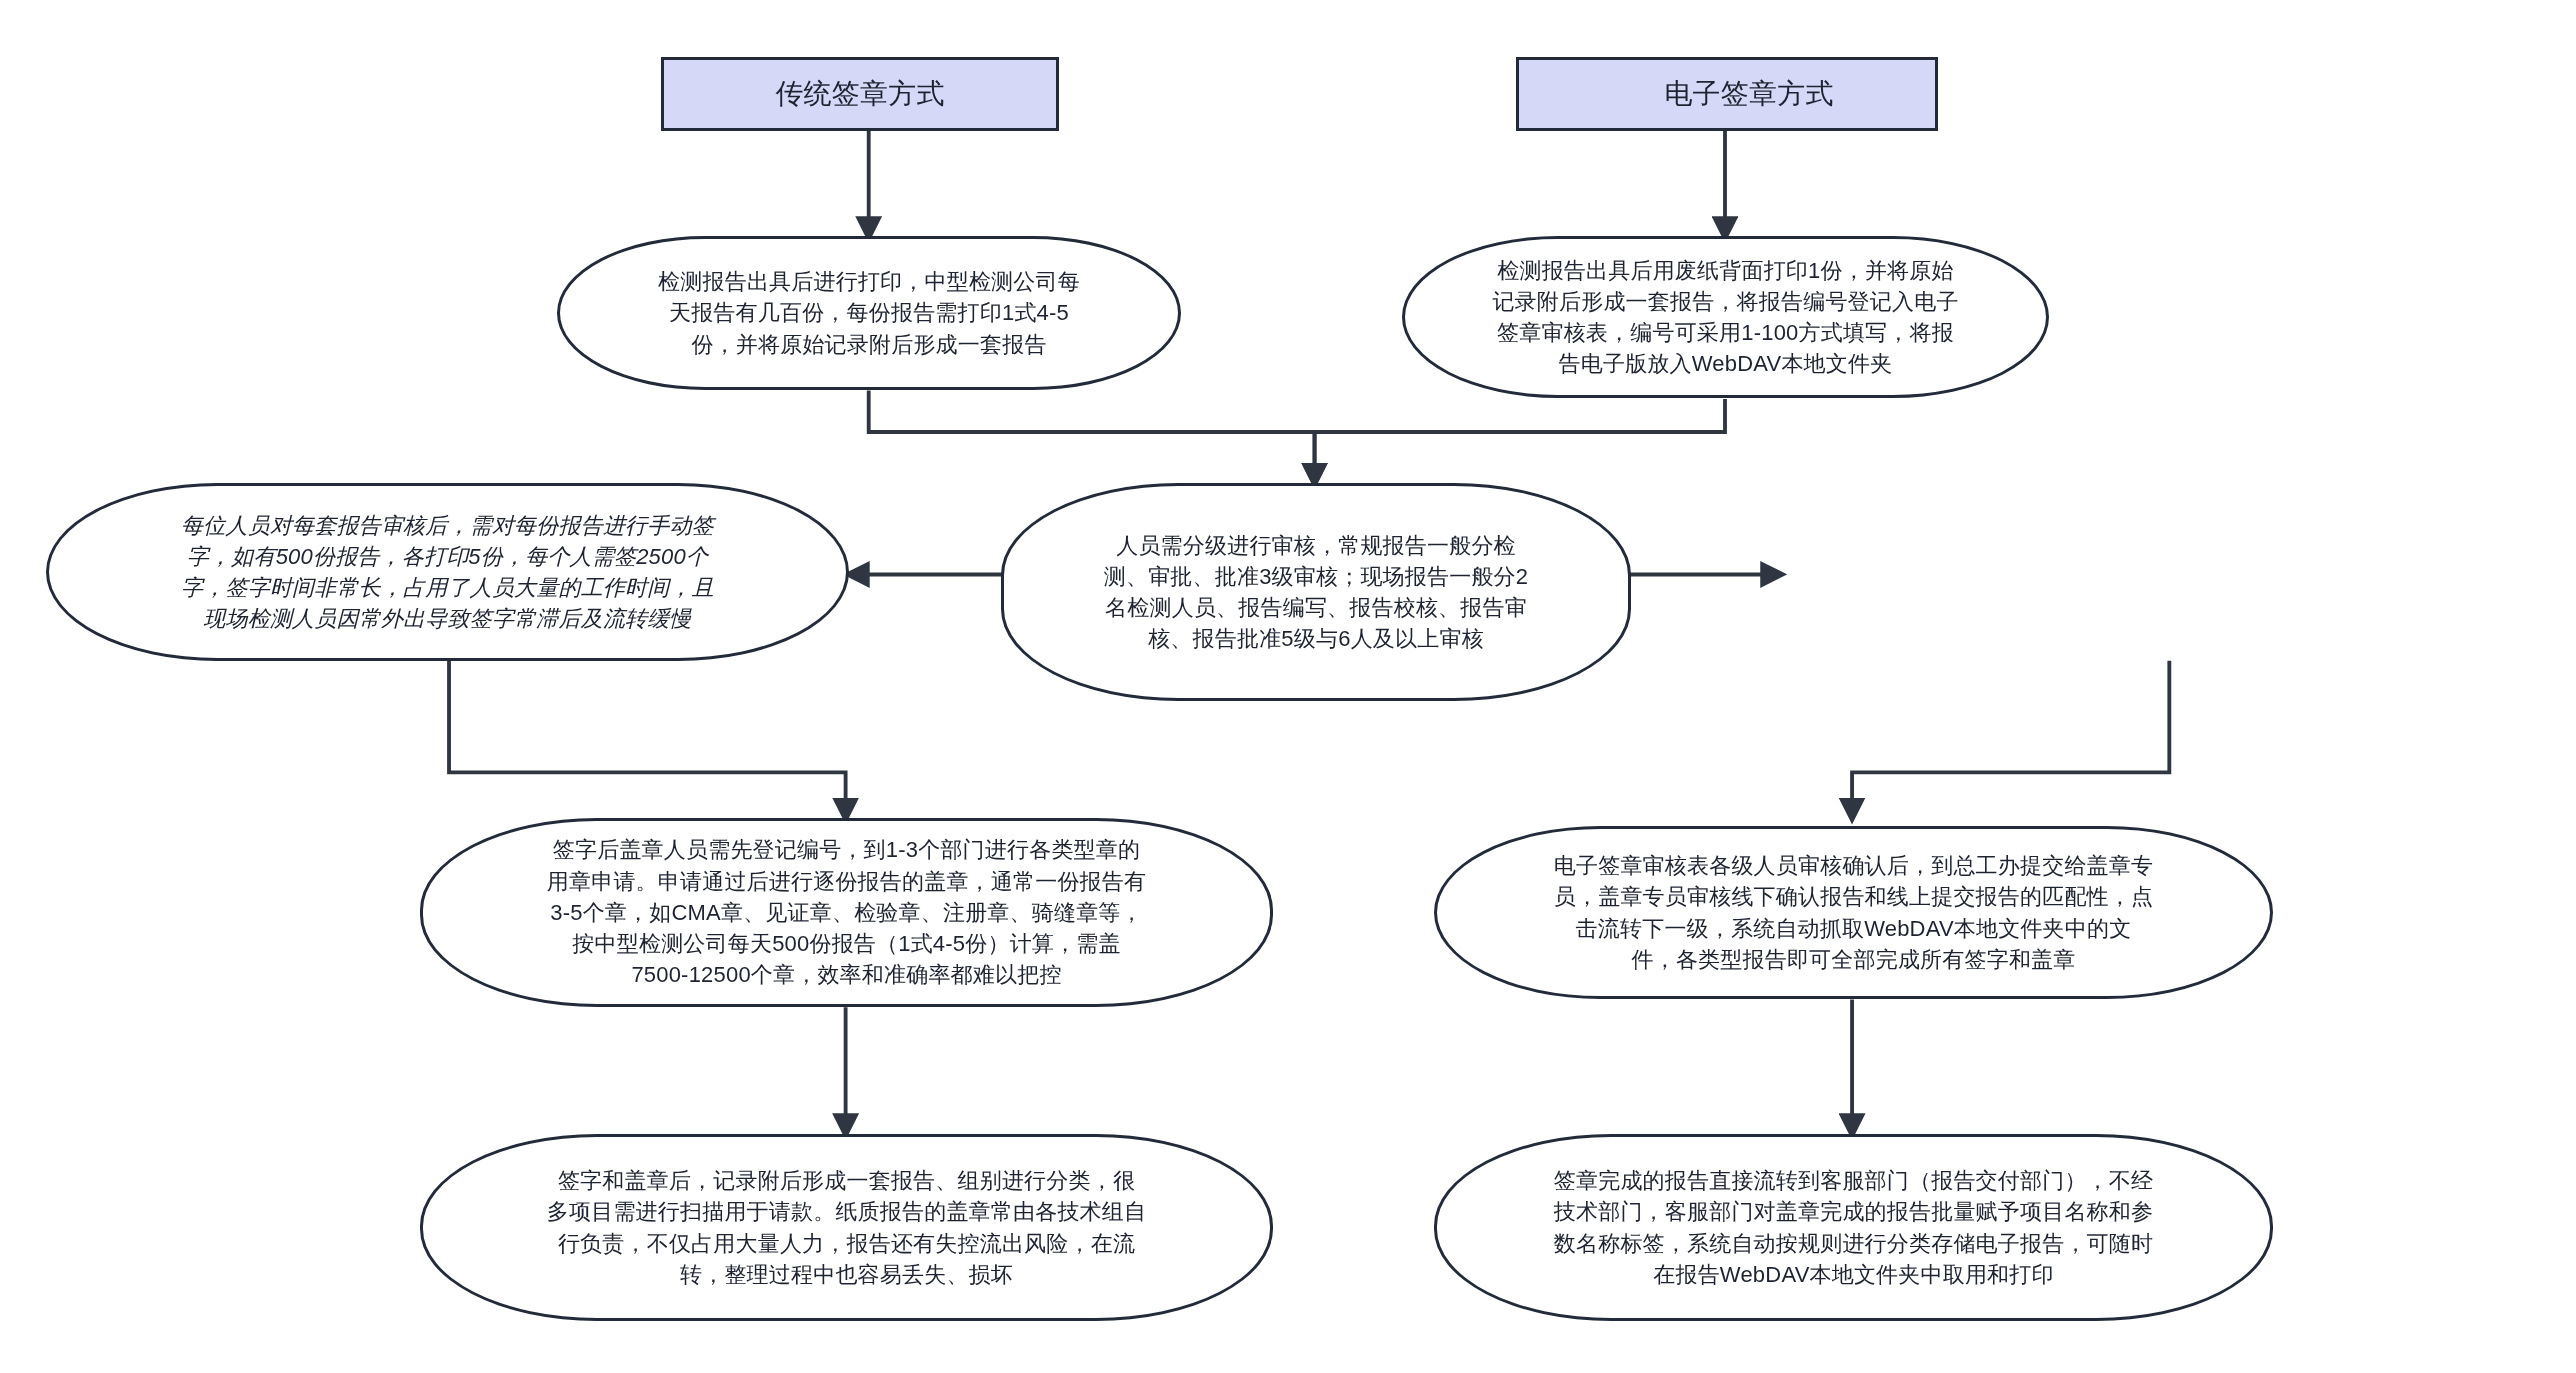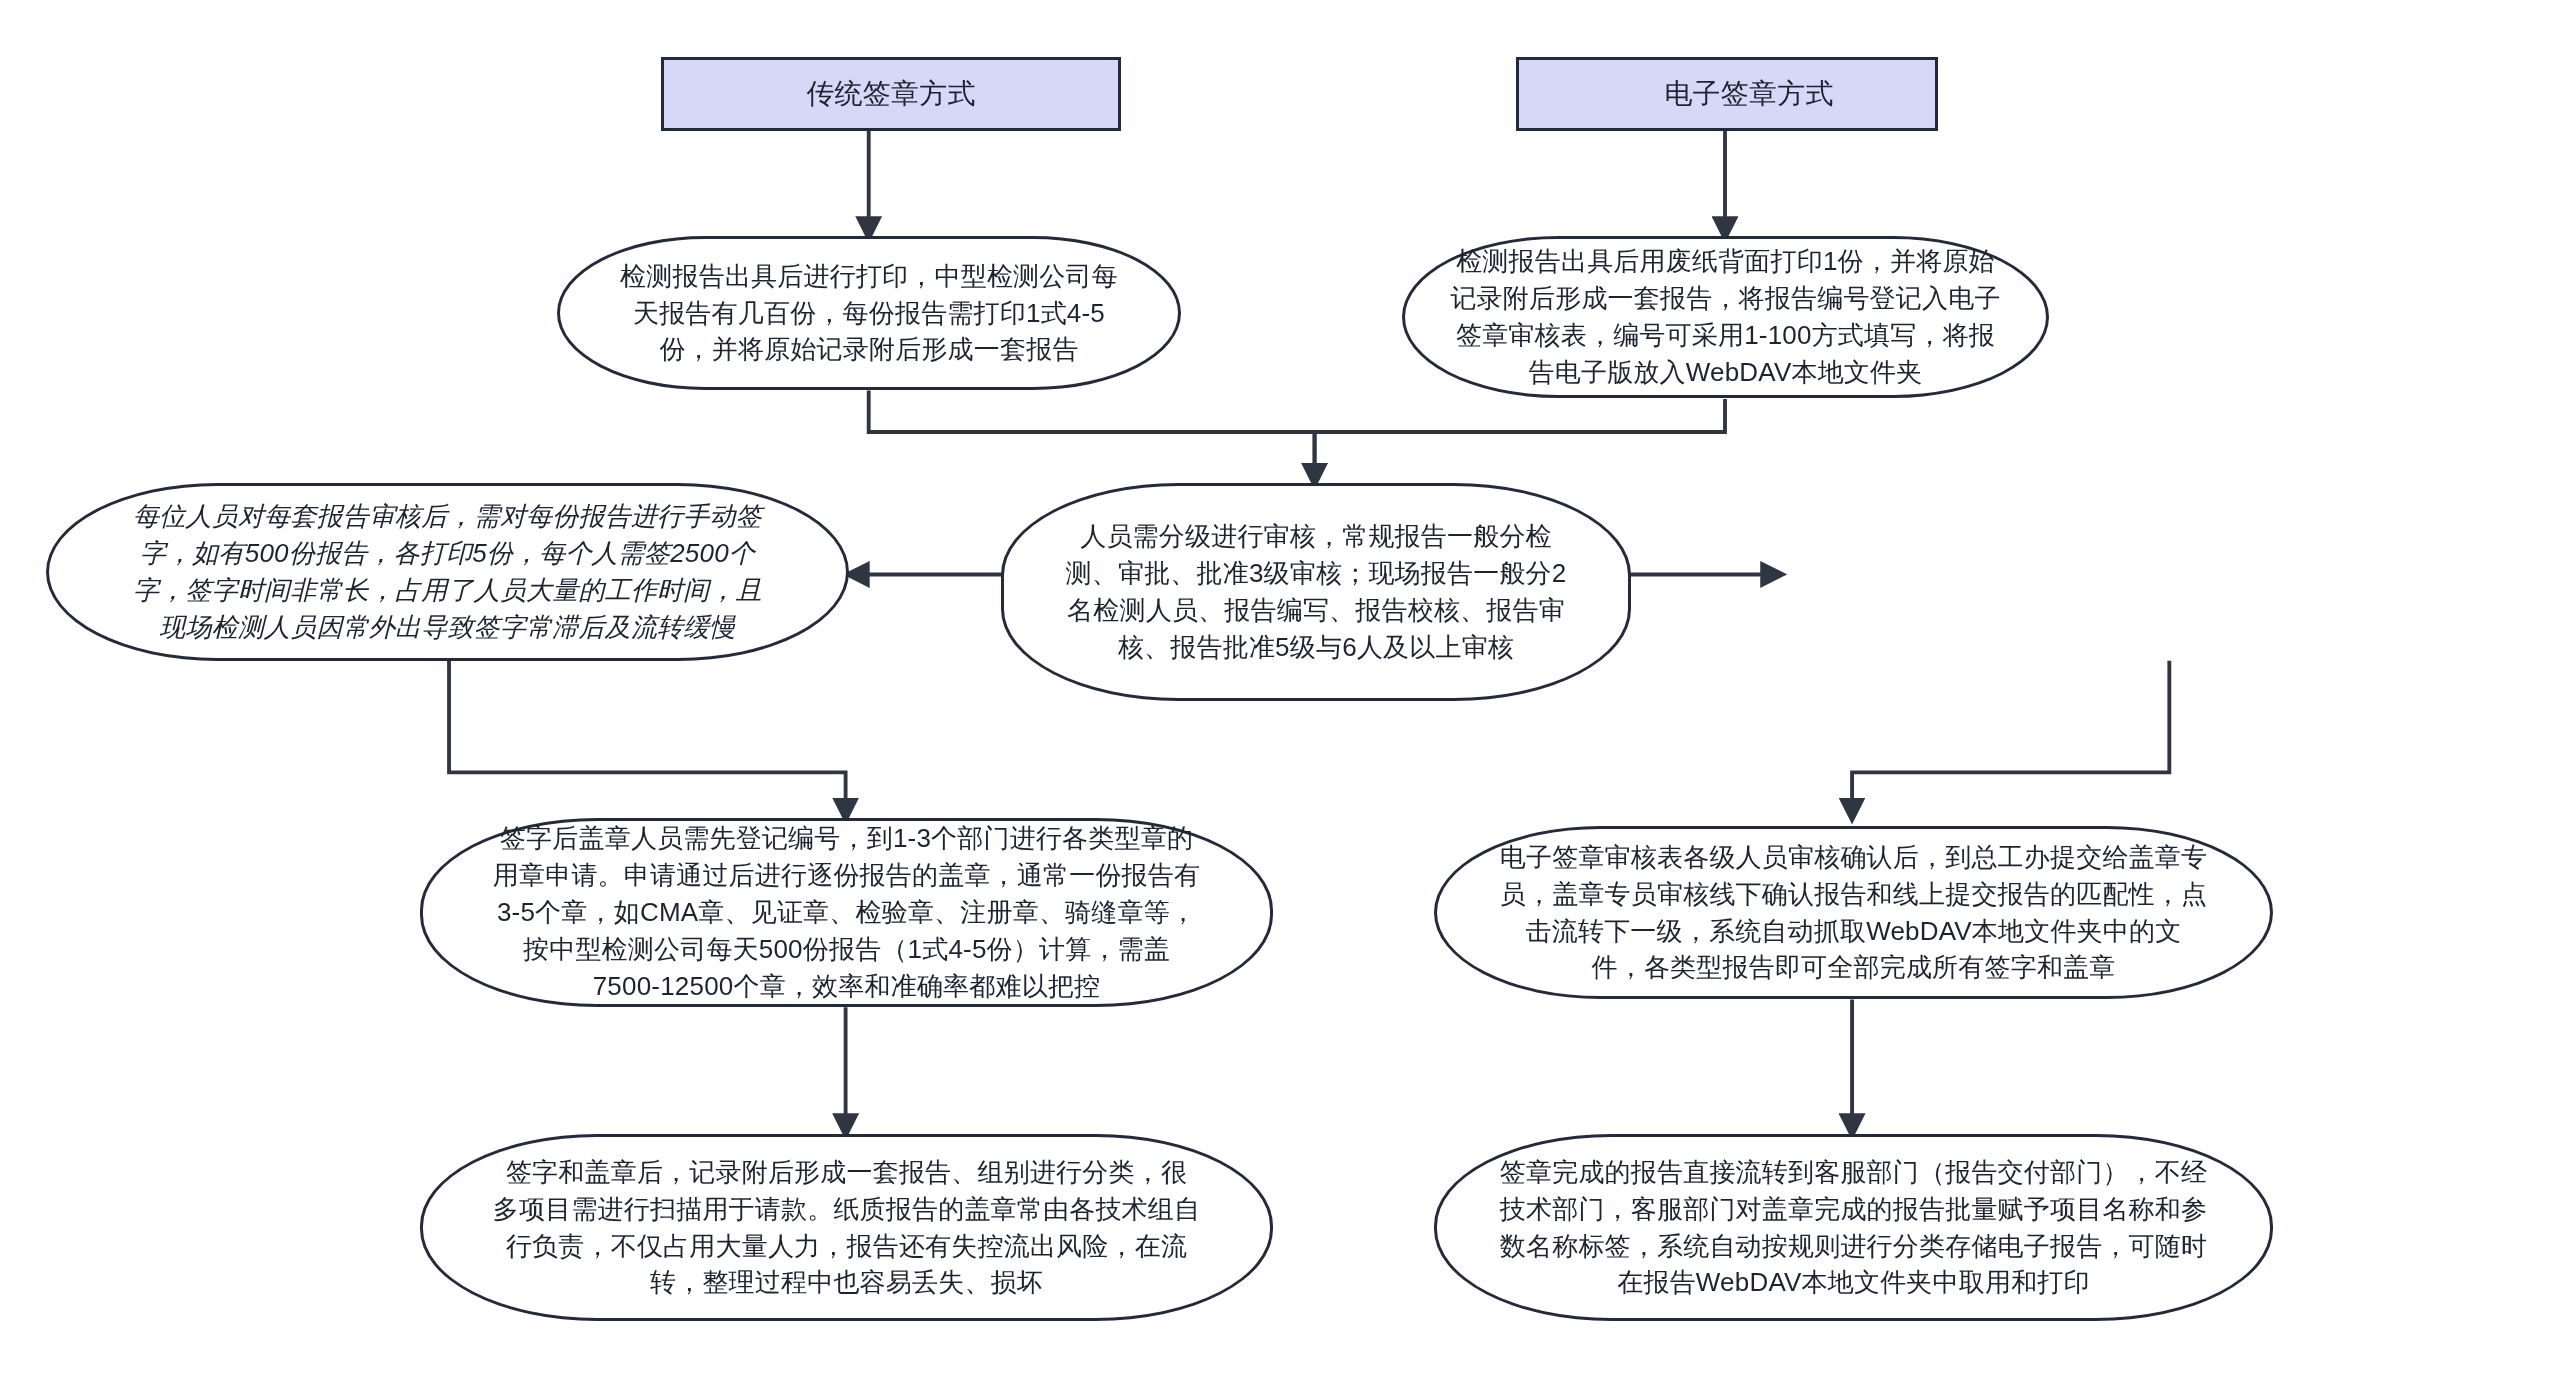--- a/index.html
+++ b/index.html
@@ -34,21 +34,21 @@
     text-align: center;
     color: #1d2330;
     background: #ffffff;
     border: 3.9px solid #232b3b;
     z-index: 2;
   }
   .node .txt {
     display: block;
     white-space: pre-line;
     line-height: 1.42;
-    font-size: 26px;
+    font-size: 22px;
     letter-spacing: 0.2px;
     padding: 0 20px;
   }
   .node.stadium {
     border-radius: 177px / 92px;
   }
   .node.header {
     background: #d5d8f7;
     border: 3.9px solid #232b3b;
     border-radius: 0;
@@ -85,21 +85,21 @@
       <path d="M 583 858 L 583 1003 L 1098 1003 L 1098 1062" marker-end="url(#arrow)"></path>
 
       <path d="M 2817 858 L 2817 1003 L 2405 1003 L 2405 1062" marker-end="url(#arrow)"></path>
 
       <path d="M 1098 1308 L 1098 1472" marker-end="url(#arrow)"></path>
 
       <path d="M 2405 1298 L 2405 1472" marker-end="url(#arrow)"></path>
     </g>
   </svg>
 
-  <div class="node header" style="left:661px; top:57px; width:460px; height:74px;">
+  <div class="node header" style="left:661px; top:57px; width:398px; height:74px;">
     <span class="txt">传统签章方式</span>
   </div>
 
   <div class="node header" style="left:1516px; top:57px; width:422px; height:74px;padding-left:44px;">
     <span class="txt">电子签章方式</span>
   </div>
 
   <div class="node stadium" style="left:557px; top:236px; width:624px; height:154px;">
     <span class="txt">检测报告出具后进行打印，中型检测公司每
 天报告有几百份，每份报告需打印1式4-5

